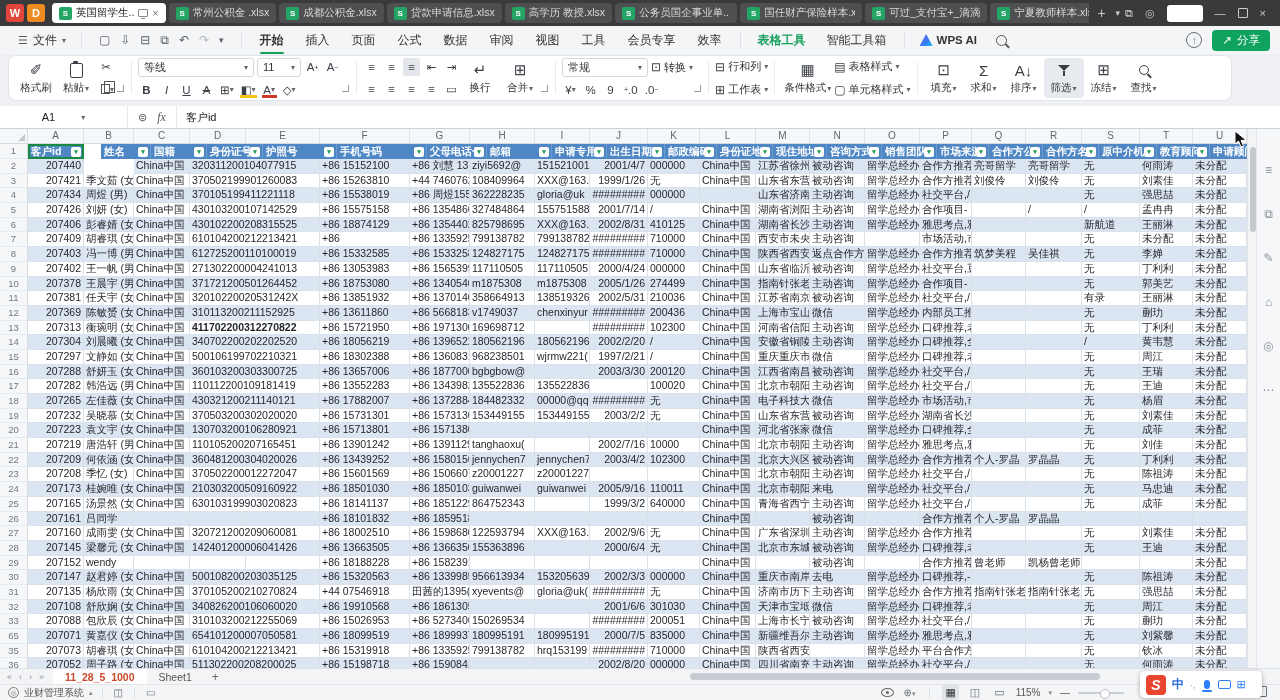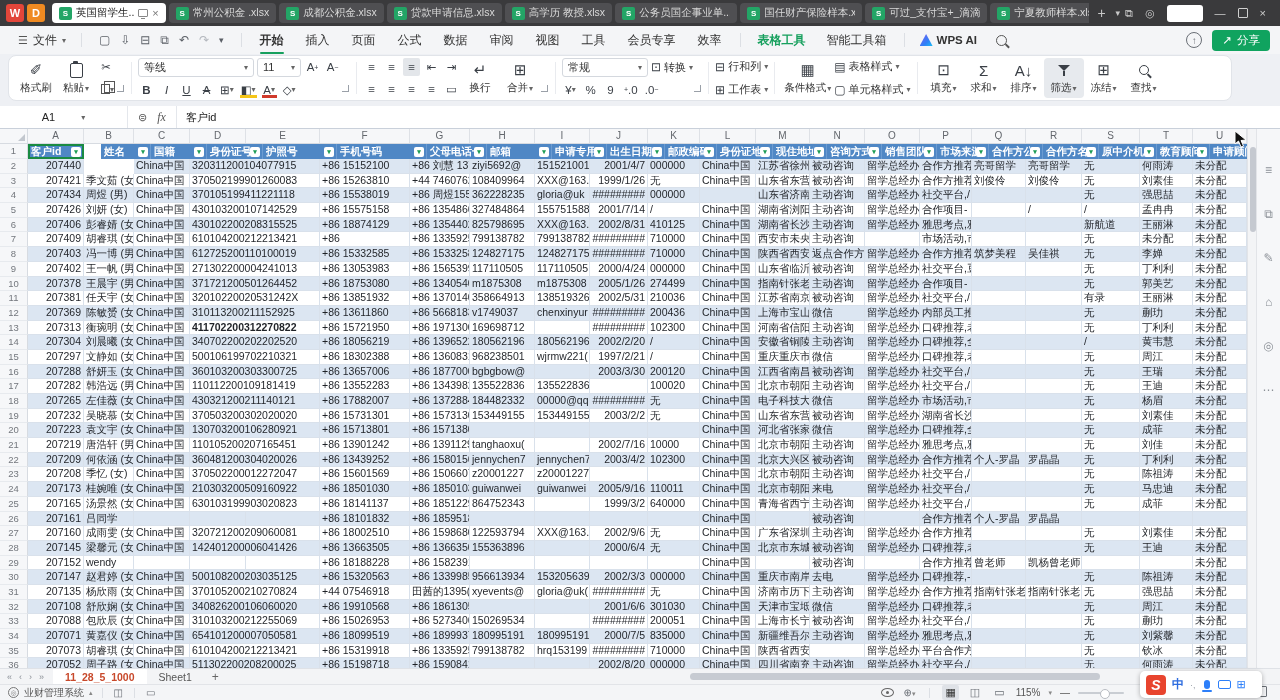--- a/index.html
+++ b/index.html
@@ -1320,21 +1320,21 @@
           <div class="gcell" style="width: 55px;">被动咨询</div>
           <div class="gcell" style="width: 55px;">留学总经办</div>
           <div class="gcell" style="width: 52px;">社交平台,/</div>
           <div class="gcell" style="width: 54px;"></div>
           <div class="gcell" style="width: 56px;"></div>
           <div class="gcell" style="width: 58px;">无</div>
           <div class="gcell" style="width: 53px;">蒯玏</div>
           <div class="gcell" style="width: 54px;">未分配</div>
         </div>
         <div class="grow band">
-          <div class="rnum">34</div>
+          <div class="rnum">65</div>
           <div class="gcell ar" style="width: 56px;">207071</div>
           <div class="gcell" style="width: 50px;">黄嘉仪 (女</div>
           <div class="gcell" style="width: 56px;">China中国</div>
           <div class="gcell" style="width: 130px;">654101200007050581</div>
           <div class="gcell" style="width: 90px;">+86 18099519</div>
           <div class="gcell" style="width: 60px;">+86 1899937166</div>
           <div class="gcell" style="width: 65px;">180995191</div>
           <div class="gcell" style="width: 55px;">180995191</div>
           <div class="gcell ar" style="width: 58px;">2000/7/5</div>
           <div class="gcell" style="width: 52px;">835000</div>

